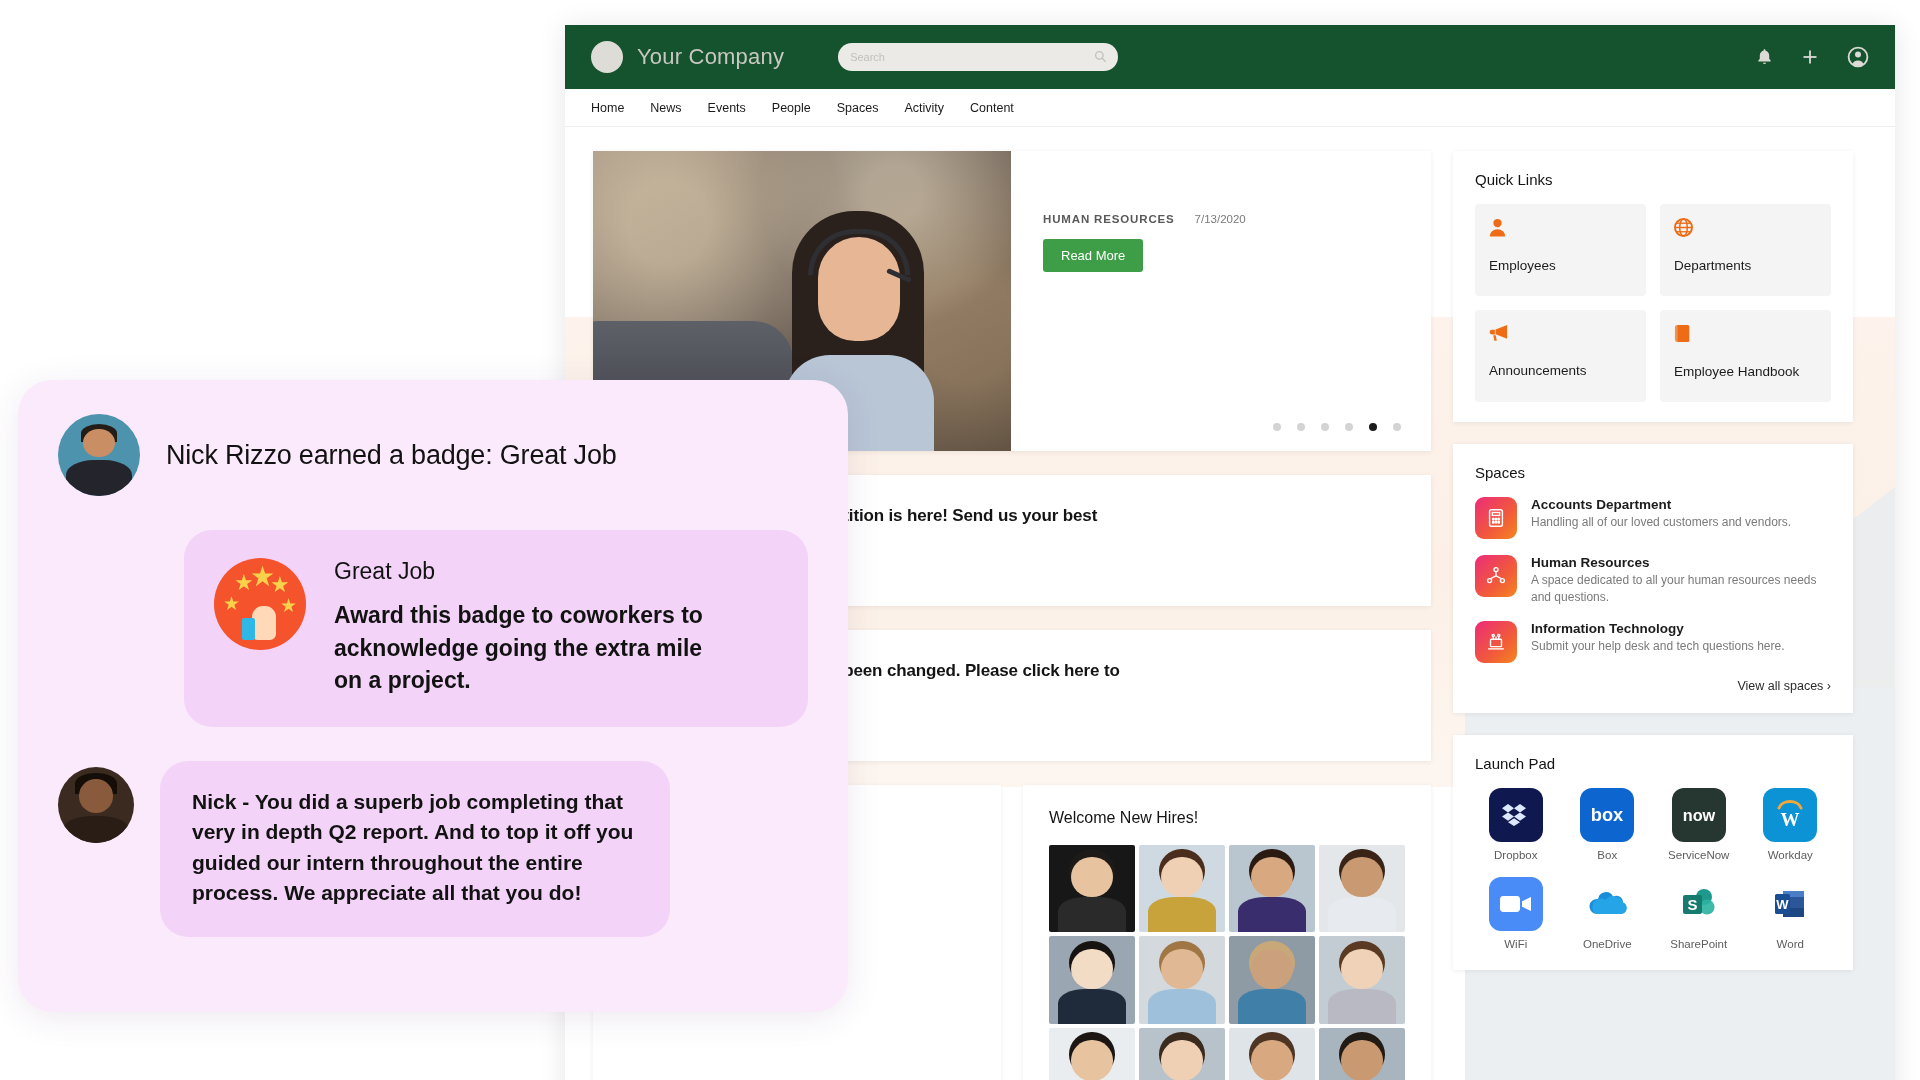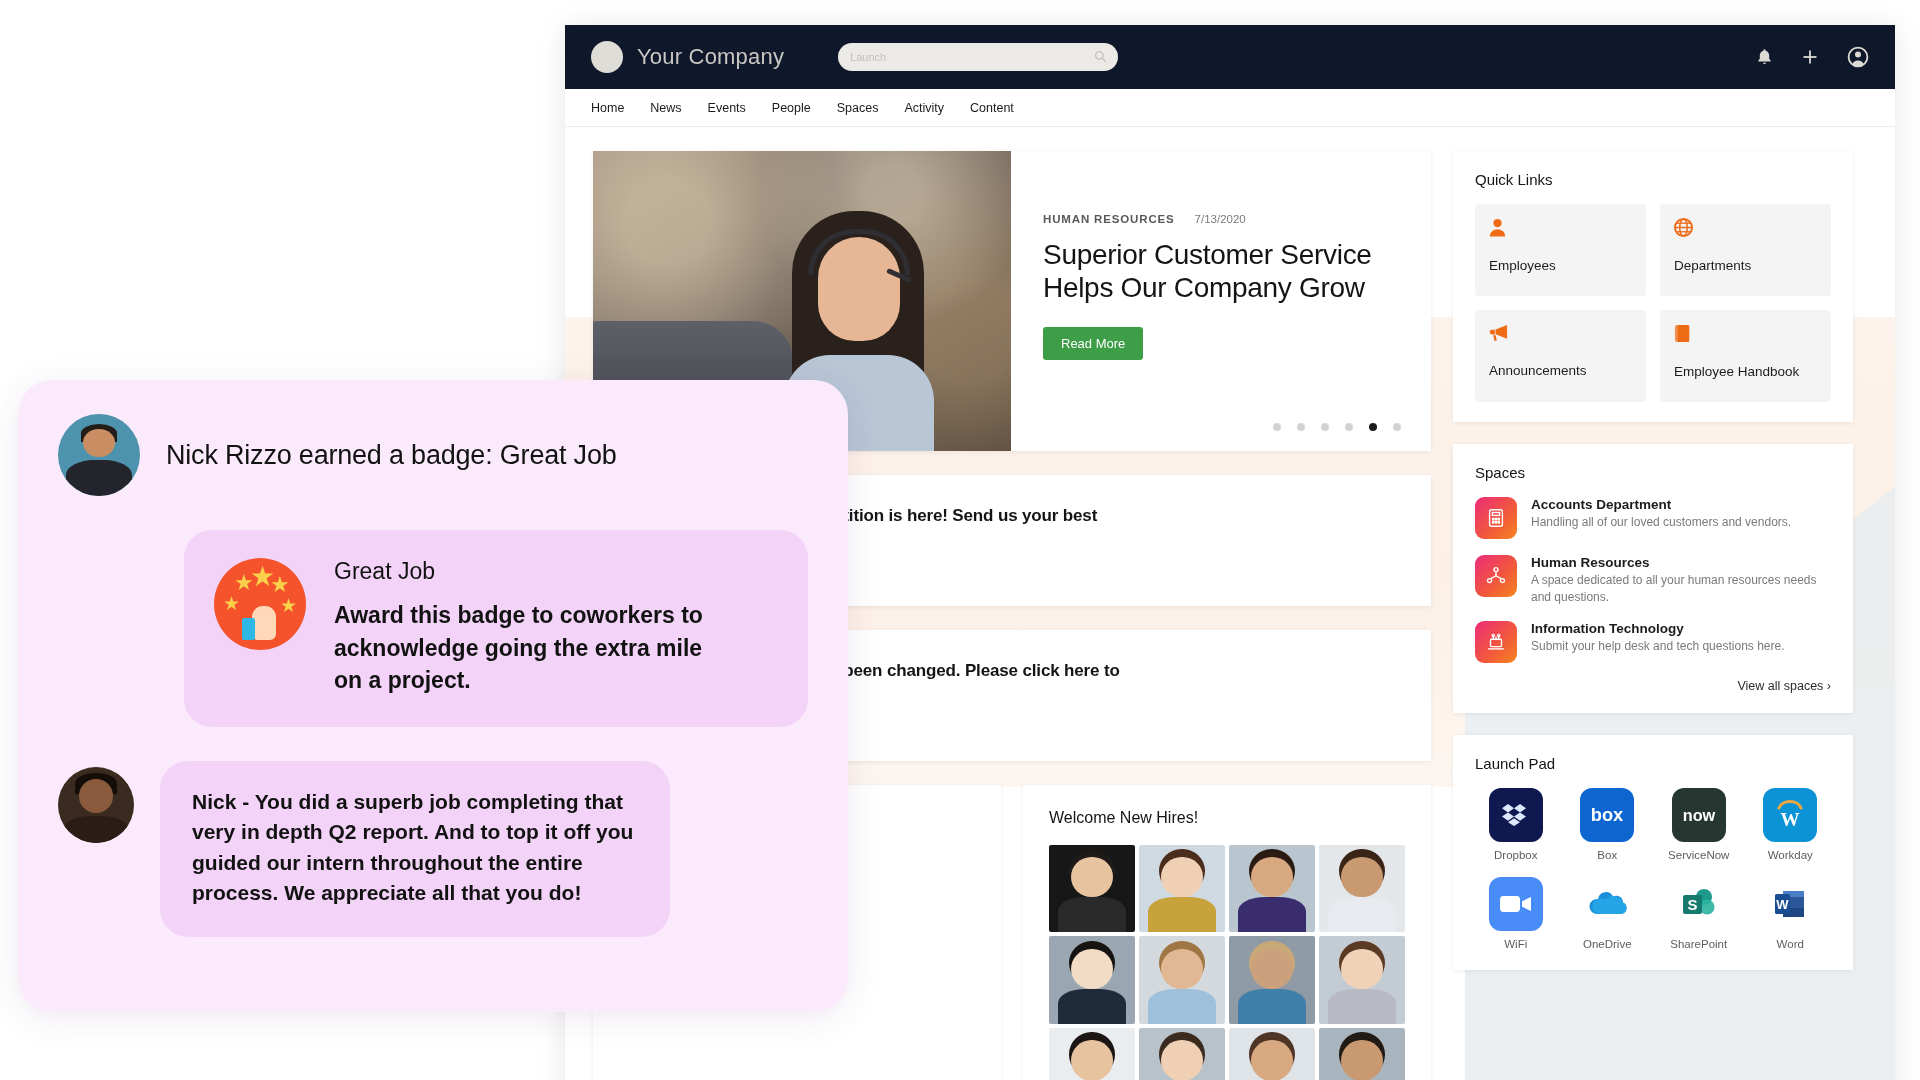--- a/index.html
+++ b/index.html
@@ -14,21 +14,21 @@
   
   .app-window {
     position: absolute; left: 565px; top: 25px; width: 1330px; height: 1080px;
     background: #ffffff;
     box-shadow: 0 2px 26px rgba(0,0,0,0.10);
     overflow: hidden;
   }
 
   
   .topbar {
-    height: 64px; background: #0f172a;
+    height: 64px; background: #14532d;
     display: flex; align-items: center; padding: 0 26px;
     position: relative;
   }
   .logo-dot { width: 32px; height: 32px; border-radius: 50%; background: #dedcd7; flex: none; }
   .company-name {
     margin-left: 14px; font-size: 22px; color: #c9c7c2; letter-spacing: .2px;
     font-family: "Liberation Sans", sans-serif; font-weight: 400;
   }
   .searchbox {
     margin-left: 54px; width: 280px; height: 28px; border-radius: 15px;
@@ -235,21 +235,21 @@
 
 <div class="stage">
 
   <div class="app-window">
 
     <div class="topbar">
       <div class="logo-dot"></div>
       <div class="company-name">Your Company</div>
 
       <div class="searchbox">
-        <span class="ph">Launch</span>
+        <span class="ph">Search</span>
         <svg class="search-ic" viewBox="0 0 16 16">
           <circle cx="6.6" cy="6.6" r="4.6"></circle>
             <line x1="10" y1="10" x2="14.4" y2="14.4"></line>
         </svg>
       </div>
 
       <div class="top-icons">
         <svg width="17" height="18" viewBox="0 0 17 18">
           <path class="ic-gray" d="M8.5 1.2c-.6 0-1 .45-1 1v.6C5.3 3.3 3.8 5.2 3.8 7.5v3.3L2.4 12.6c-.3.4 0 1 .5 1h11.2c.5 0 .8-.6.5-1L13.2 10.8V7.5c0-2.3-1.5-4.2-3.7-4.7v-.6c0-.55-.4-1-1-1z"></path>
           <path class="ic-gray" d="M6.8 14.8a1.8 1.8 0 0 0 3.4 0z"></path>
@@ -295,21 +295,20 @@
                 <div class="hp-body"></div>
                 <div class="hp-headset"></div>
                 <div class="hp-mic"></div>
               </div>
             </div>
             <div class="hero-text">
               <div class="hero-meta">
                 <span class="hero-cat">HUMAN RESOURCES</span>
                 <span class="hero-date">7/13/2020</span>
               </div>
-              <div class="hero-title">Superior Customer Service Helps Our Company Grow</div>
               <button class="btn-read">Read More</button>
             </div>
             <div class="dots">
               <span class="dot"></span>
               <span class="dot"></span>
               <span class="dot"></span>
               <span class="dot"></span>
               <span class="dot on"></span>
               <span class="dot"></span>
             </div>

